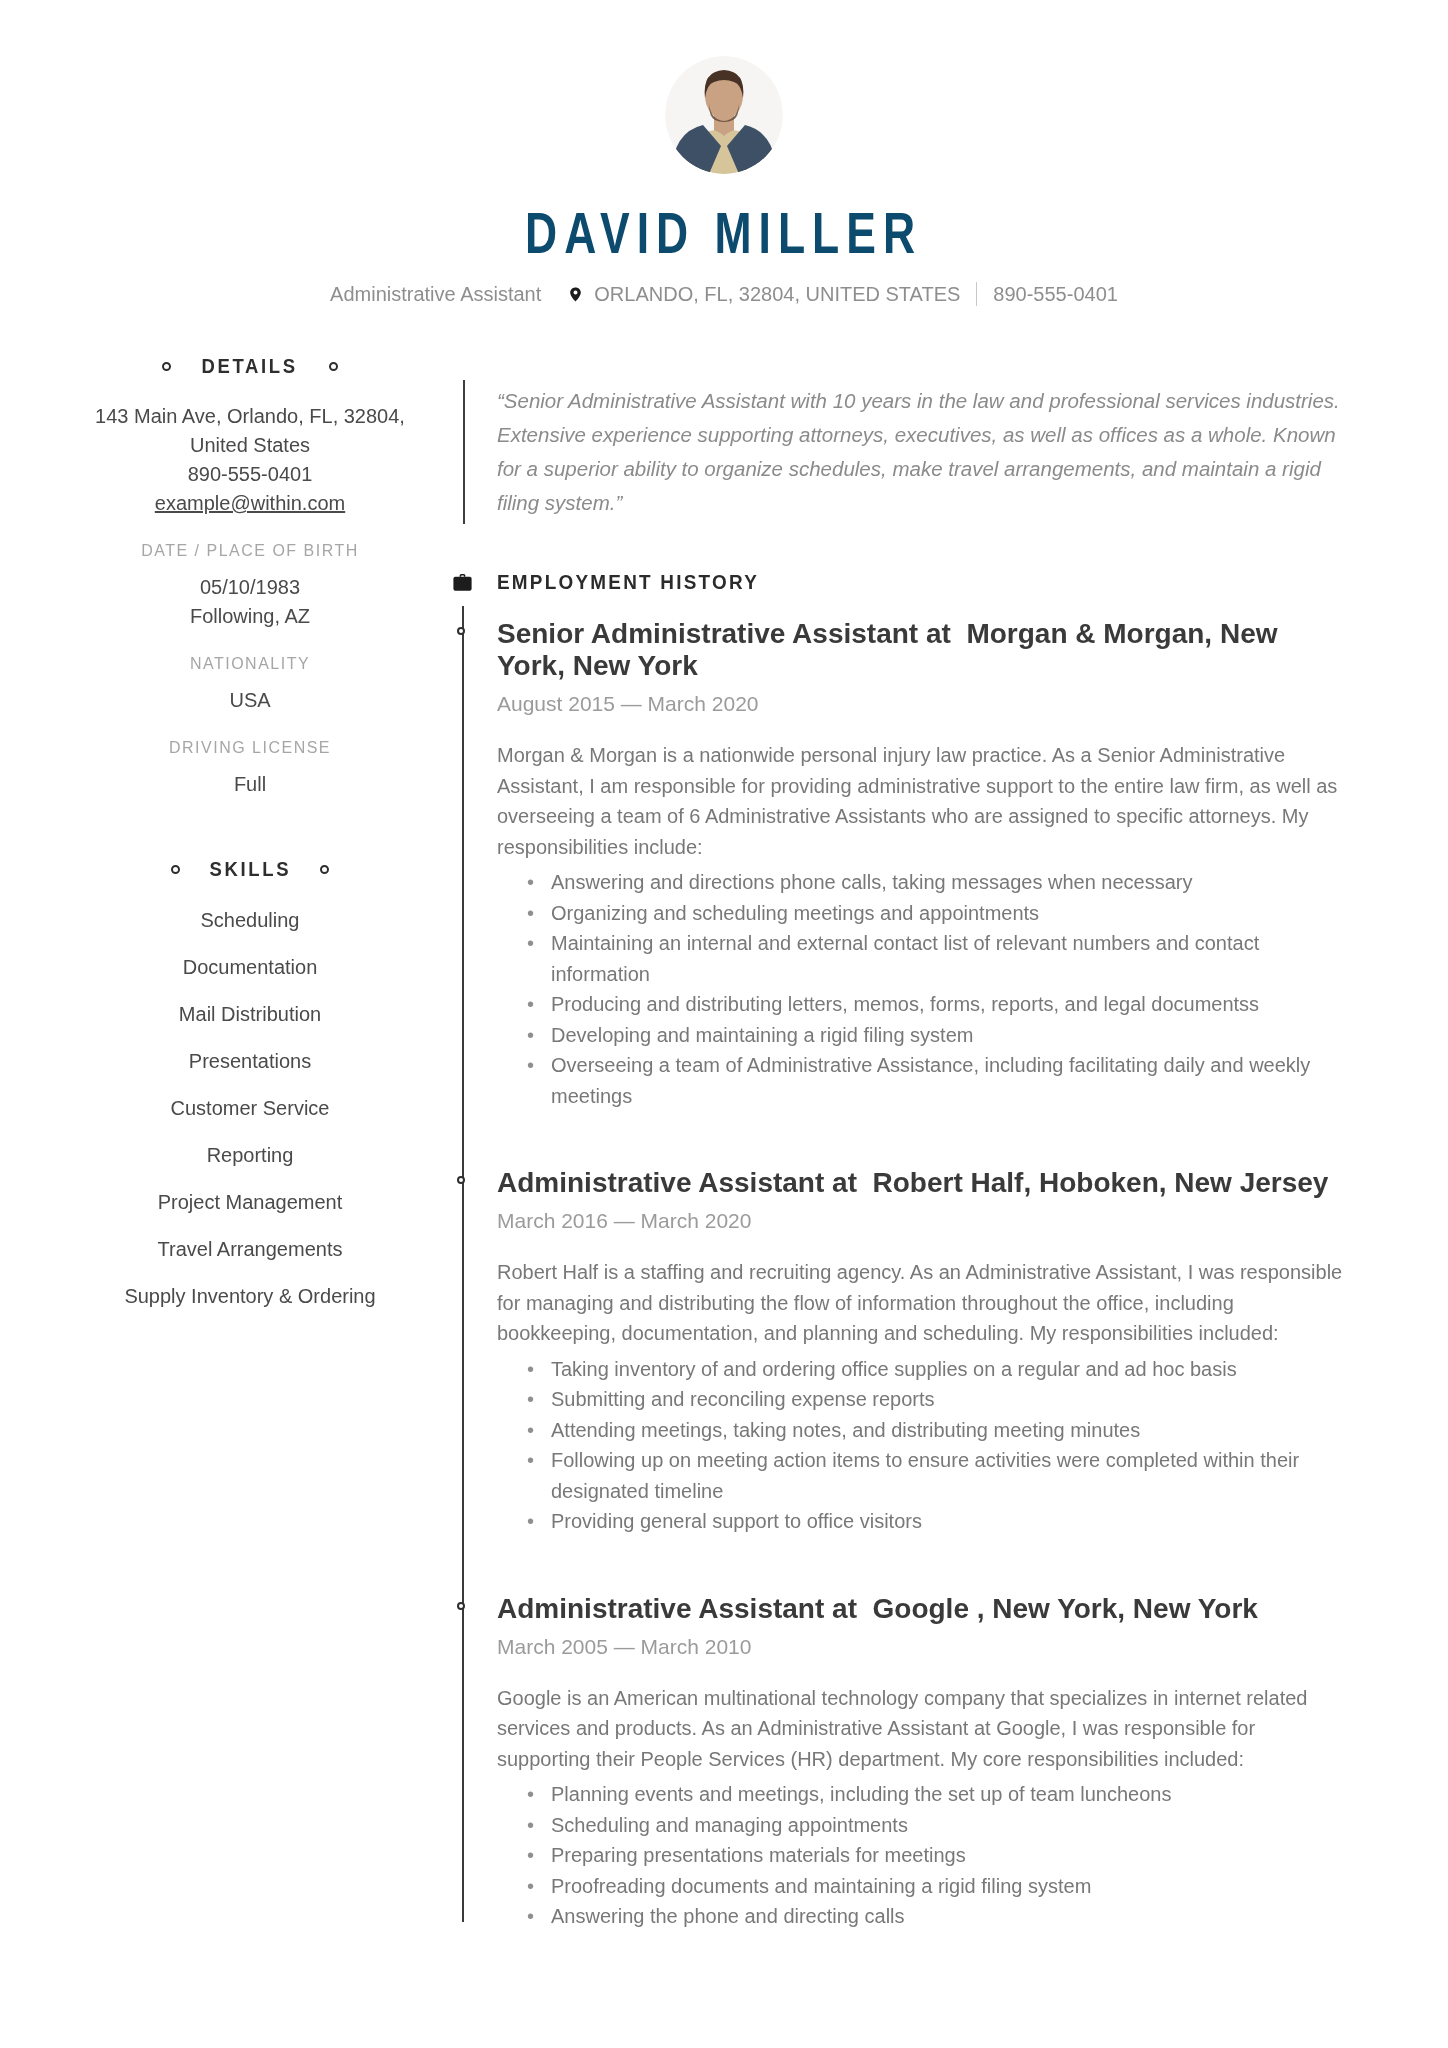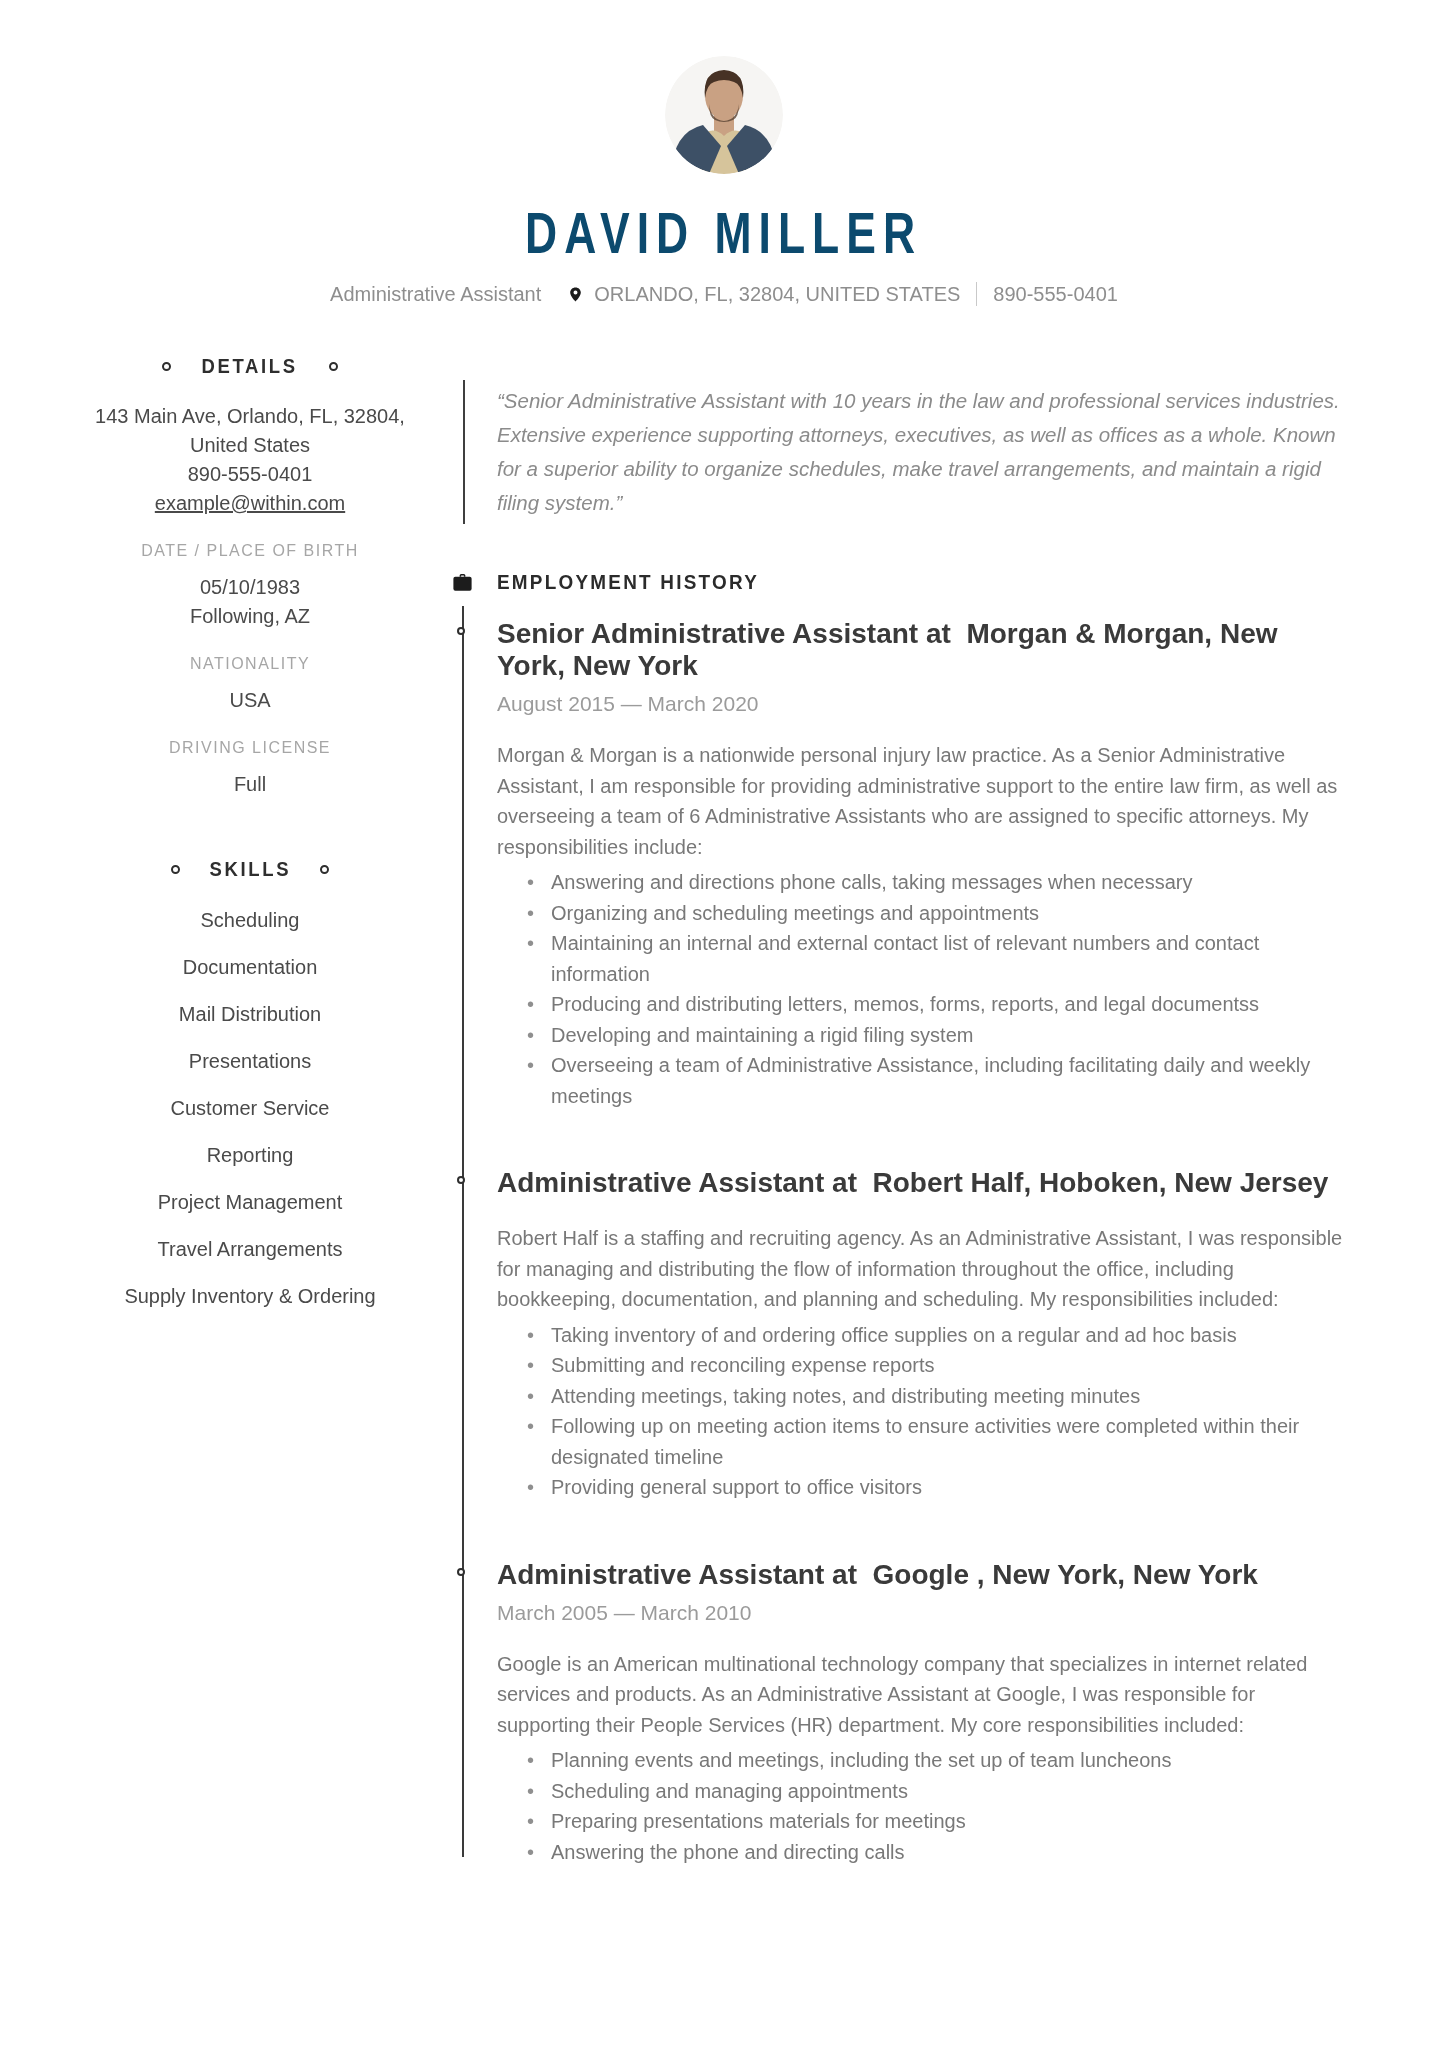--- a/index.html
+++ b/index.html
@@ -170,39 +170,41 @@
             <li>Maintaining an internal and external contact list of relevant numbers and contact information</li>
             <li>Producing and distributing letters, memos, forms, reports, and legal documentss</li>
             <li>Developing and maintaining a rigid filing system</li>
             <li>Overseeing a team of Administrative Assistance, including facilitating daily and weekly meetings</li>
           </ul>
         </article>
 
         <article class="job">
           <span class="node"></span>
           <h3>Administrative Assistant at  Robert Half, Hoboken, New Jersey</h3>
+          <div class="dates">March 2016 — March 2020</div>
           <p>Robert Half is a staffing and recruiting agency. As an Administrative Assistant, I was responsible for managing and distributing the flow of information throughout the office, including bookkeeping, documentation, and planning and scheduling. My responsibilities included:</p>
           <ul>
             <li>Taking inventory of and ordering office supplies on a regular and ad hoc basis</li>
             <li>Submitting and reconciling expense reports</li>
             <li>Attending meetings, taking notes, and distributing meeting minutes</li>
             <li>Following up on meeting action items to ensure activities were completed within their designated timeline</li>
             <li>Providing general support to office visitors</li>
           </ul>
         </article>
 
         <article class="job">
           <span class="node"></span>
           <h3>Administrative Assistant at  Google , New York, New York</h3>
           <div class="dates">March 2005 — March 2010</div>
           <p>Google is an American multinational technology company that specializes in internet related services and products. As an Administrative Assistant at Google, I was responsible for supporting their People Services (HR) department. My core responsibilities included:</p>
           <ul>
             <li>Planning events and meetings, including the set up of team luncheons</li>
             <li>Scheduling and managing appointments</li>
             <li>Preparing presentations materials for meetings</li>
+            <li>Proofreading documents and maintaining a rigid filing system</li>
             <li>Answering the phone and directing calls</li>
           </ul>
         </article>
 
       </div>
     </main>
   </div>
 </div>
 
 </body></html>

